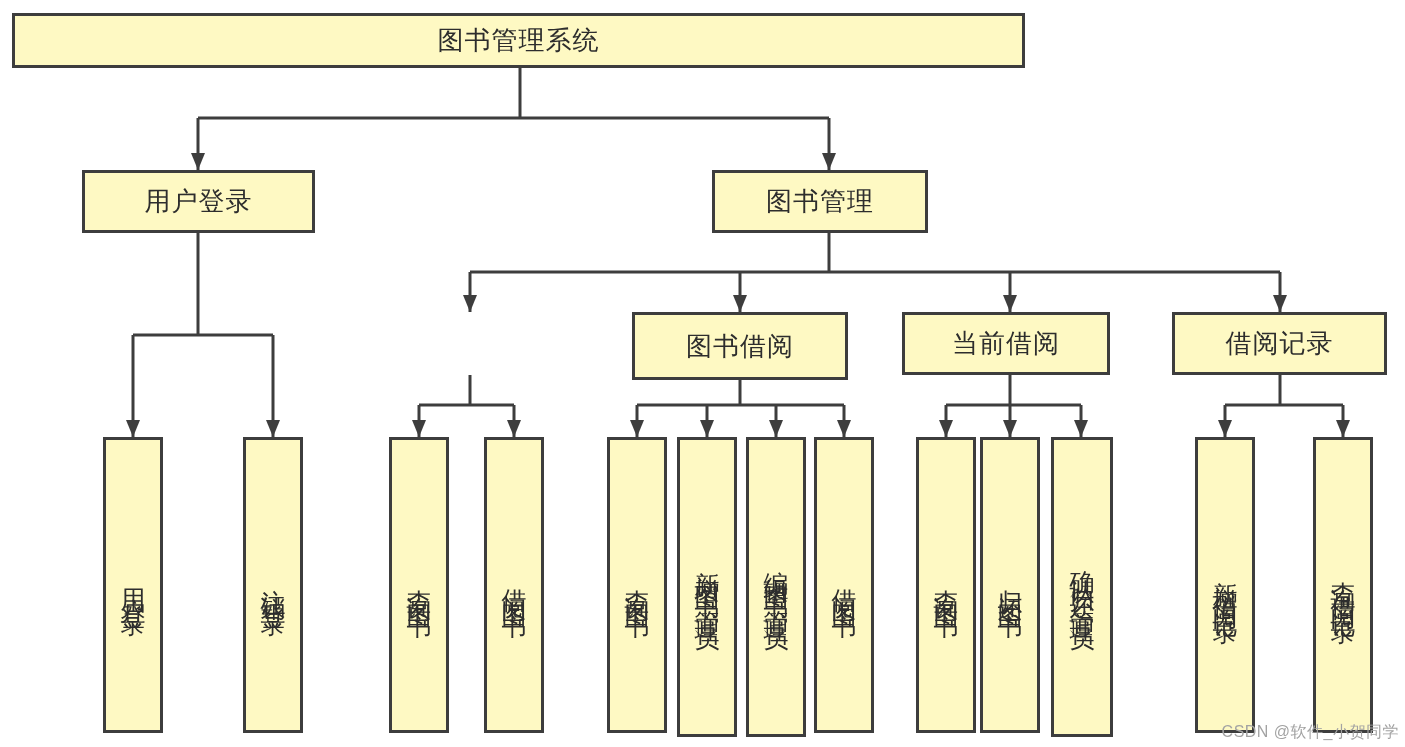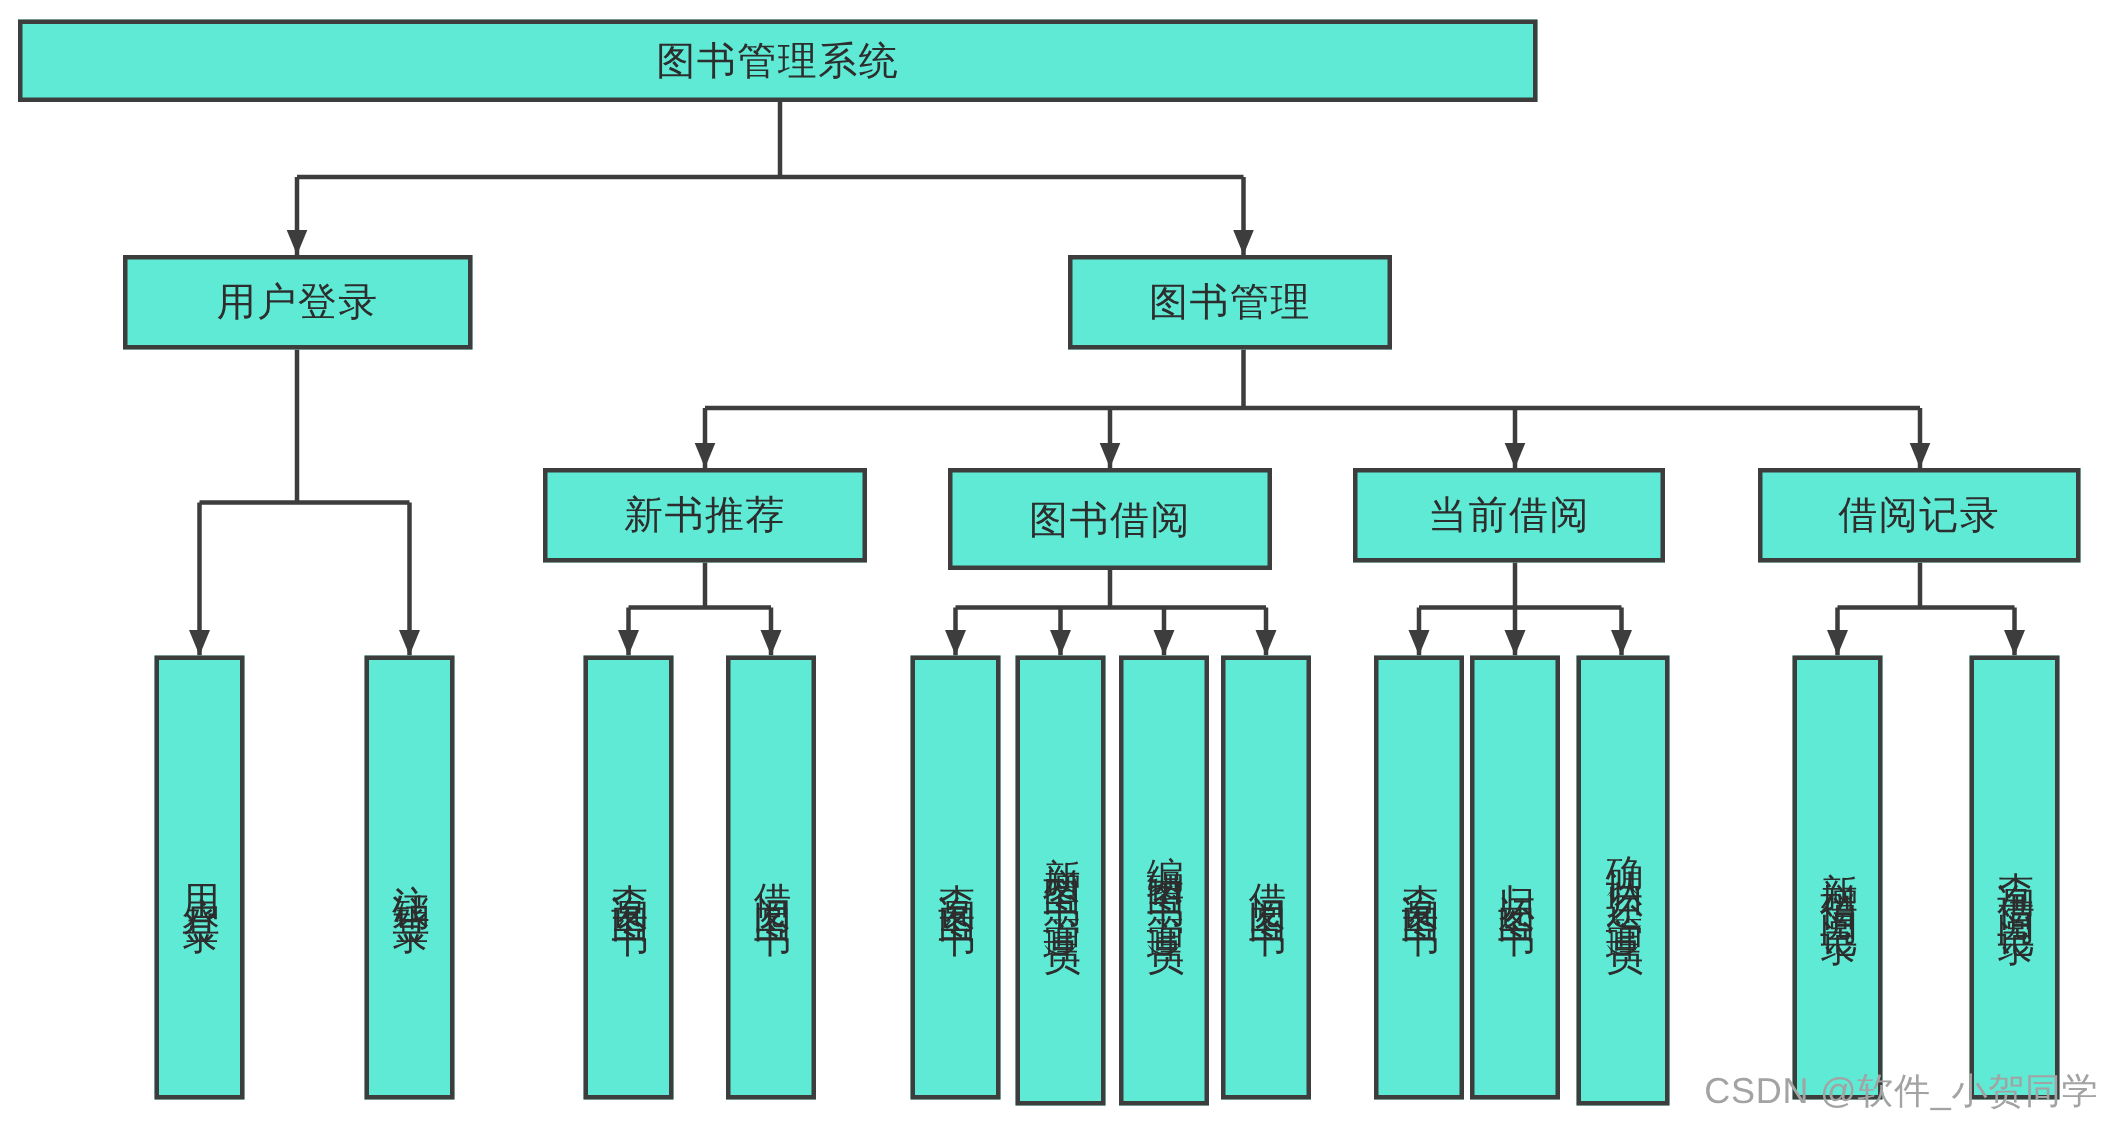--- a/index.html
+++ b/index.html
@@ -3,32 +3,32 @@
 <meta charset="utf-8">
 <style>
   html,body { margin:0; padding:0; background:#ffffff; }
   #stage {
     position:relative; width:1405px; height:747px; background:#ffffff;
     font-family:"Liberation Sans", sans-serif; overflow:hidden;
   }
   #wires { position:absolute; left:0; top:0; width:1405px; height:747px; }
   .box {
     position:absolute; box-sizing:border-box;
-    border:3px solid #3d3d3d; background:#5eead4;
+    border:3px solid #3d3d3d; background:#fef9c3;
     display:flex; align-items:center; justify-content:center;
     color:#2d2d2d;
   }
   .h-box span { font-size:26px; letter-spacing:1px; white-space:nowrap; }
   .v-box span {
     writing-mode:vertical-rl; text-orientation:mixed;
     font-size:25px; line-height:1; letter-spacing:8px; white-space:nowrap;
   }
   .watermark {
     position:absolute; right:6px; bottom:4px;
-    font-size:24px; color:#a3a3a3; letter-spacing:0.5px; white-space:nowrap;
+    font-size:16px; color:#a3a3a3; letter-spacing:0.5px; white-space:nowrap;
   }
 </style>
 </head>
 <body>
 
 <div id="stage">
 
   <svg id="wires" viewBox="0 0 1405 747" xmlns="http://www.w3.org/2000/svg">
     <defs>
       <marker id="arrow" viewBox="0 0 18 16" markerUnits="userSpaceOnUse" markerWidth="18" markerHeight="16" refX="17" refY="8" orient="auto">
@@ -83,23 +83,20 @@
     <span>图书管理系统</span>
   </div>
 
   <div class="box h-box" style="left:82px; top:170px; width:233px; height:63px;">
     <span>用户登录</span>
   </div>
   <div class="box h-box" style="left:712px; top:170px; width:216px; height:63px;">
     <span>图书管理</span>
   </div>
 
-  <div class="box h-box" style="left:362px; top:312px; width:216px; height:63px;">
-    <span>新书推荐</span>
-  </div>
   <div class="box h-box" style="left:632px; top:312px; width:216px; height:68px;">
     <span>图书借阅</span>
   </div>
   <div class="box h-box" style="left:902px; top:312px; width:208px; height:63px;">
     <span>当前借阅</span>
   </div>
   <div class="box h-box" style="left:1172px; top:312px; width:215px; height:63px;">
     <span>借阅记录</span>
   </div>
 

